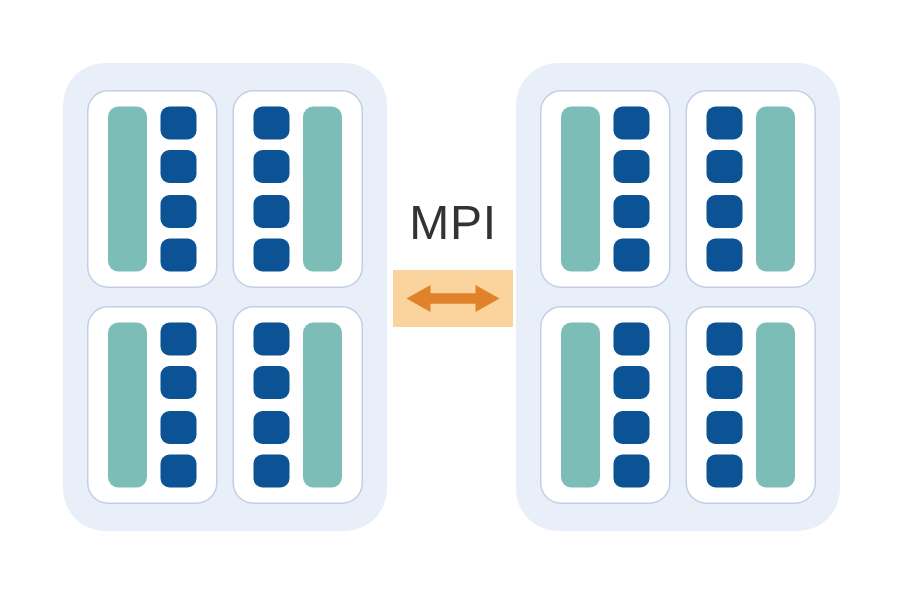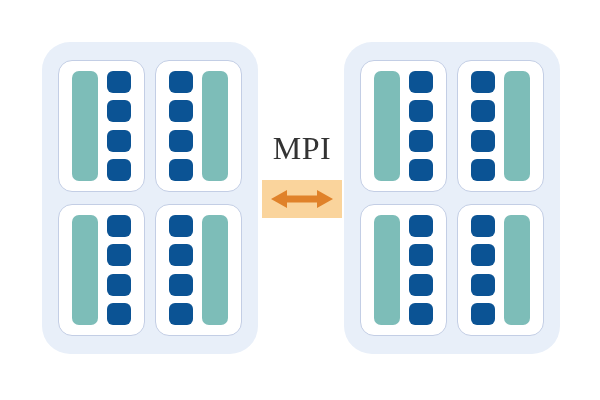--- a/index.html
+++ b/index.html
@@ -80,21 +80,20 @@
   
   .node-card.mirrored { flex-direction: row-reverse; }
 
   
   #mpi-link {
     position: absolute;
     left: 258px;
     top: 128px;
     width: 88px;
     height: 92px;
-    font-family: Liberation Serif, serif;
   }
 
   #mpi-label {
     position: absolute;
     left: 0;
     top: 0;
     width: 88px;
     text-align: center;
     font-size: 32px;
     line-height: 40px;

